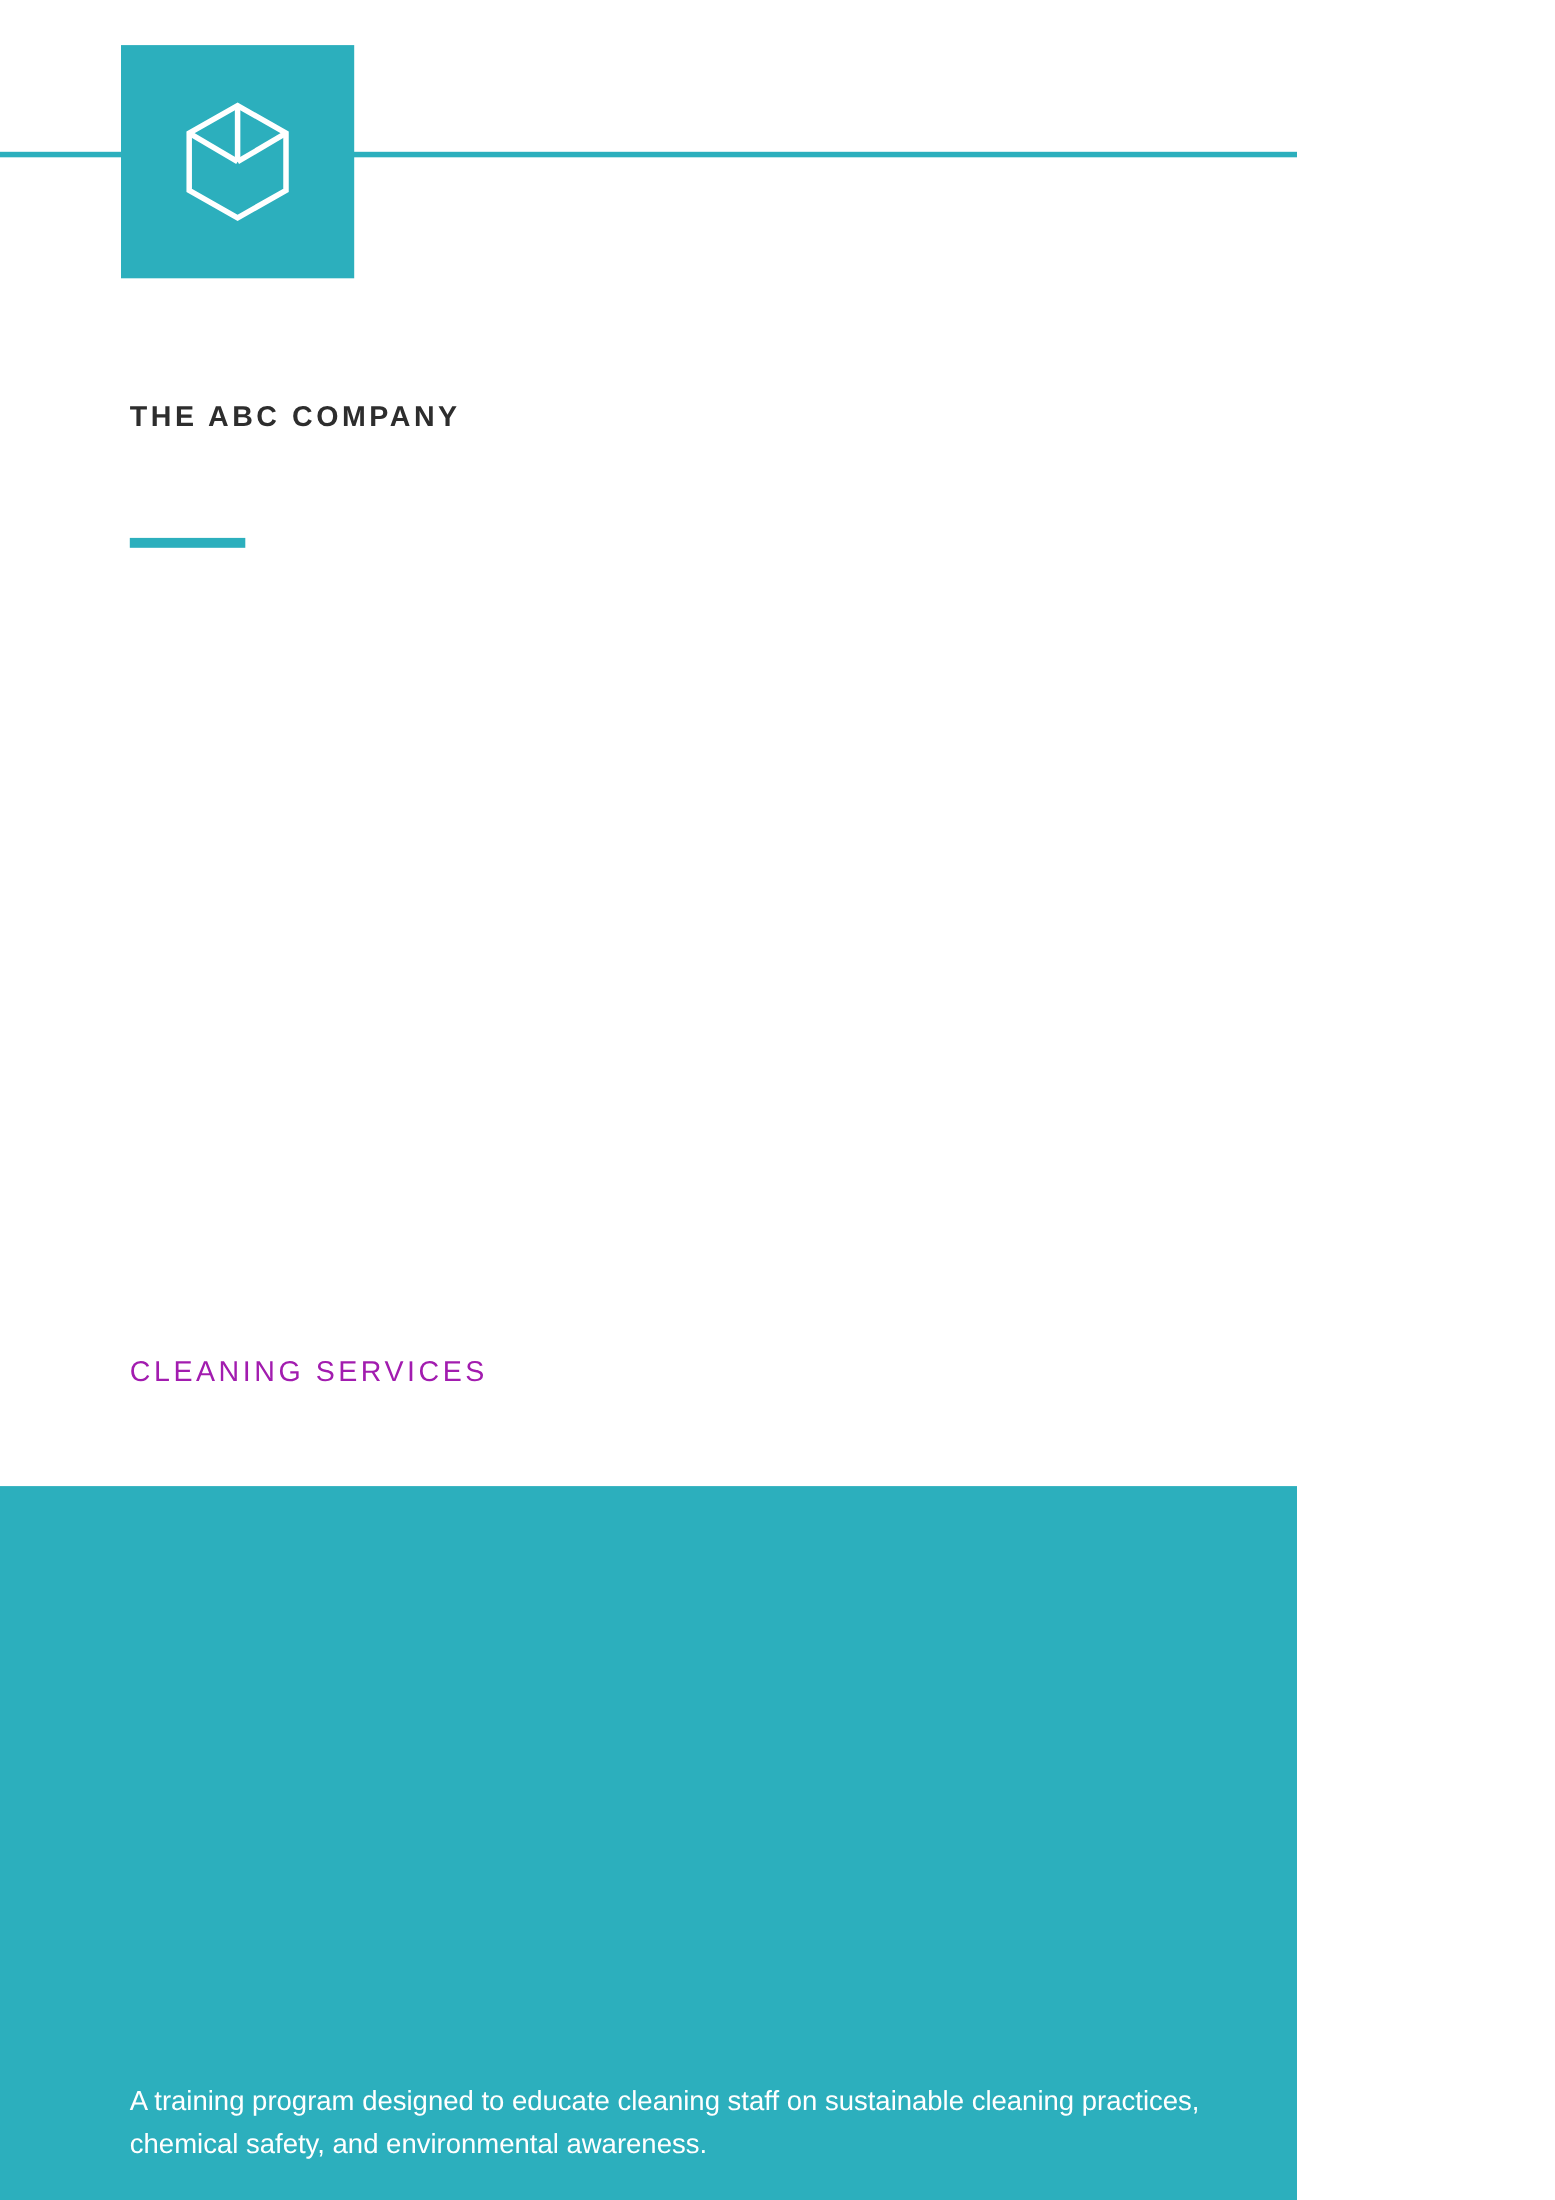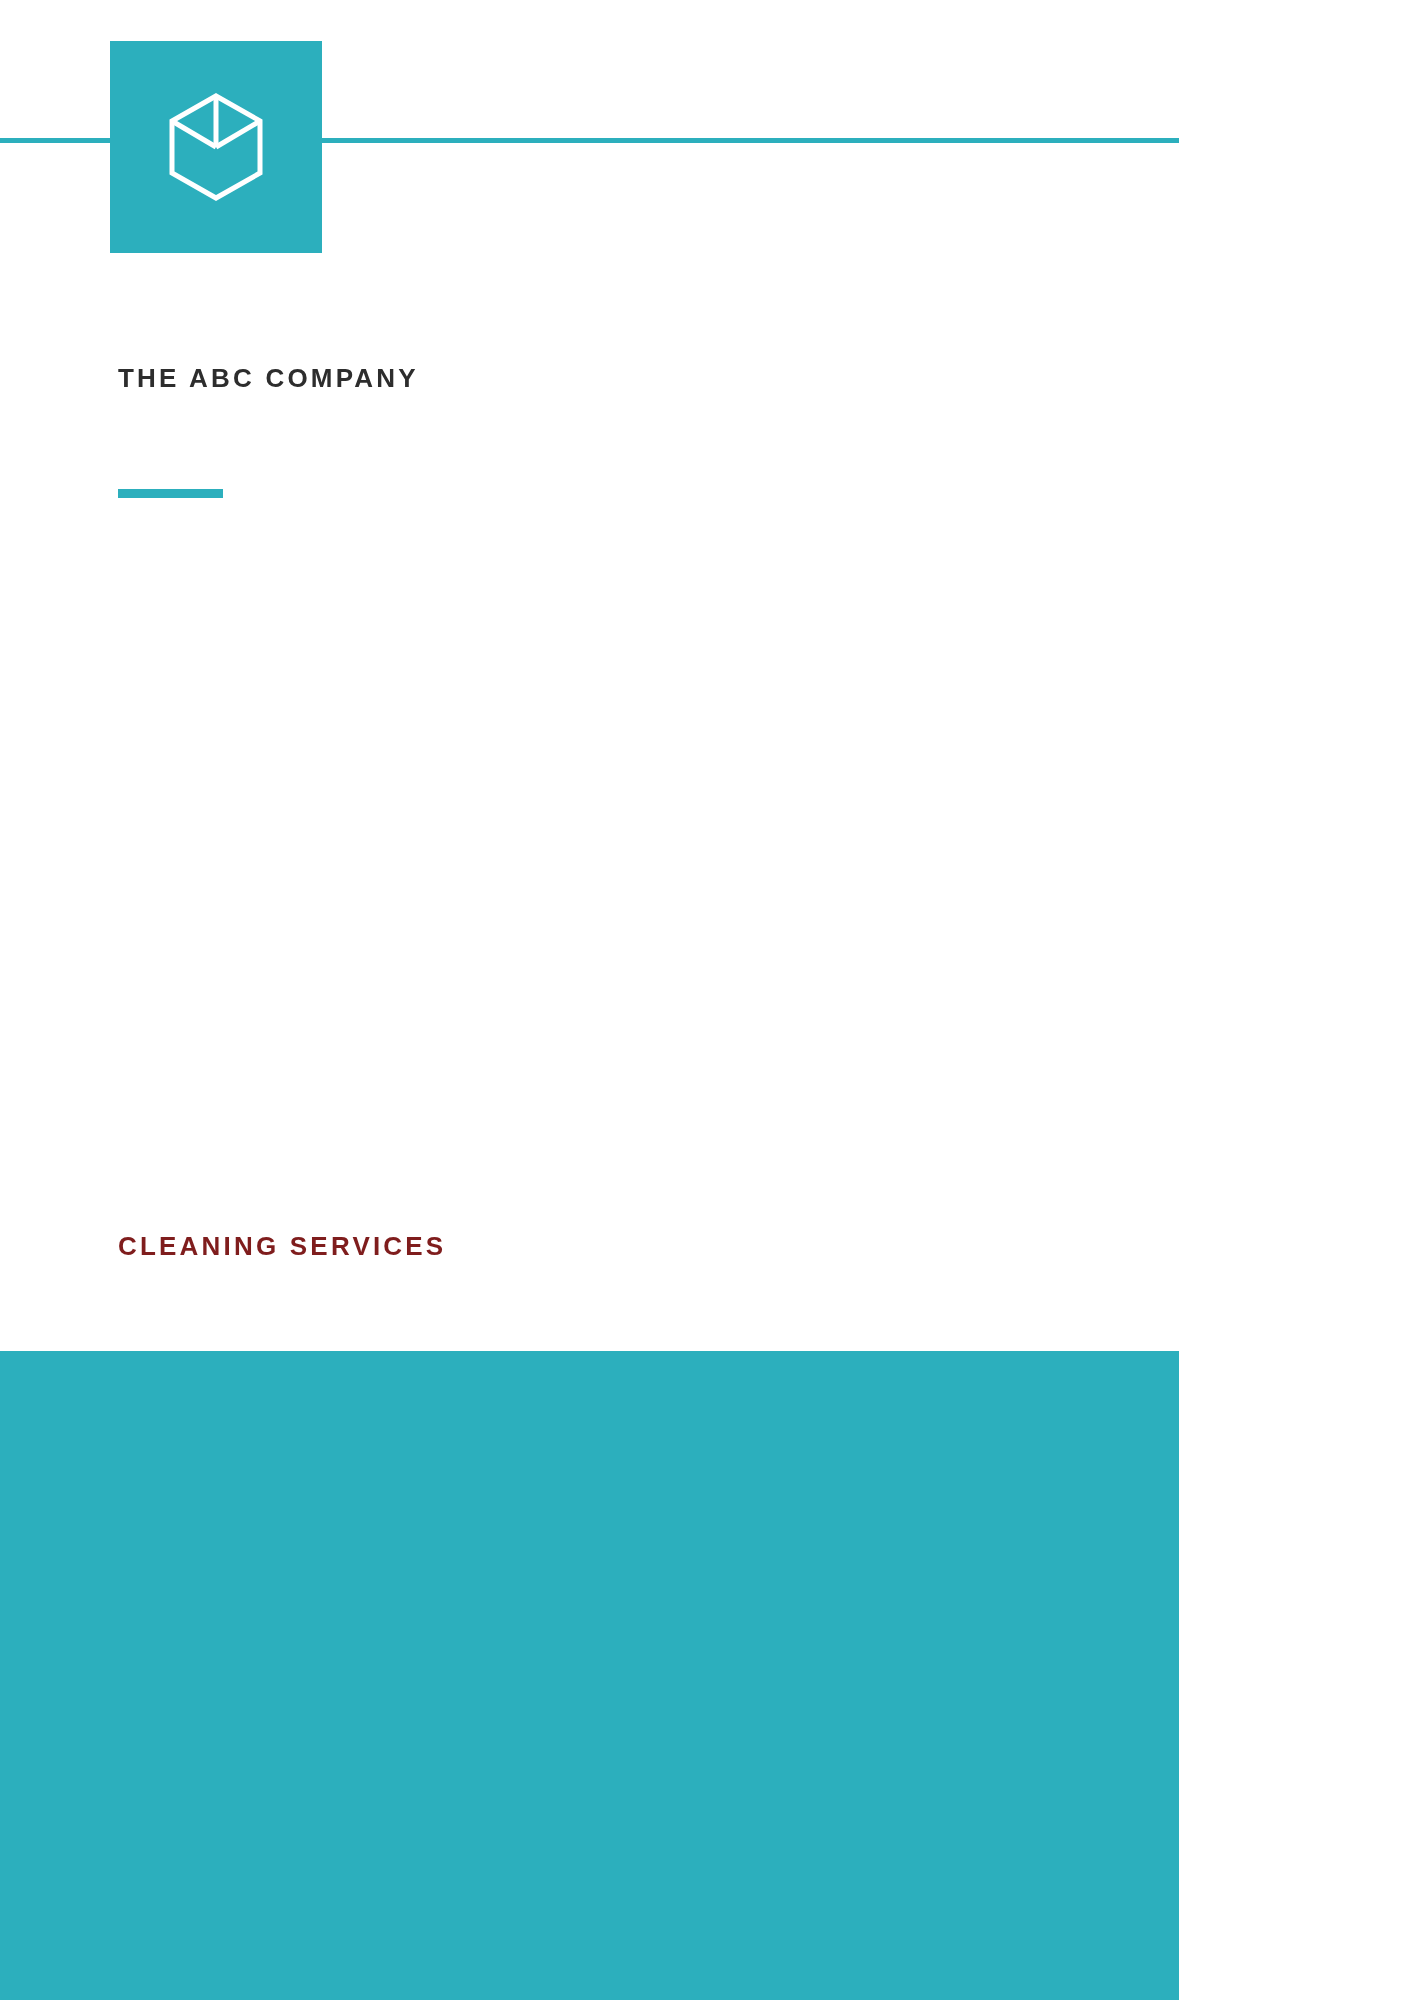--- a/index.html
+++ b/index.html
@@ -81,23 +81,23 @@
     color: #2d2d2d;
     letter-spacing: -0.5px;
   }
 
   
   .category {
     position: absolute;
     top: 1190px;
     left: 118px;
     font-size: 26px;
-    font-weight: bold;
+    font-weight: normal;
     letter-spacing: 3.2px;
-    color: #7f1d1d;
+    color: #a21caf;
     text-transform: uppercase;
   }
 
   
   .bottom-panel {
     position: absolute;
     left: 0;
     top: 1310px;
     width: 1414px;
     height: 690px;
@@ -133,14 +133,15 @@
 
   <div class="company-name">THE ABC COMPANY</div>
 
   <div class="accent-dash"></div>
 
 
   <div class="category">CLEANING SERVICES</div>
 
   <div class="bottom-panel"></div>
 
+  <p class="description">A training program designed to educate cleaning staff on sustainable cleaning practices, chemical safety, and environmental awareness.</p>
 
 </div>
 
 </body></html>

